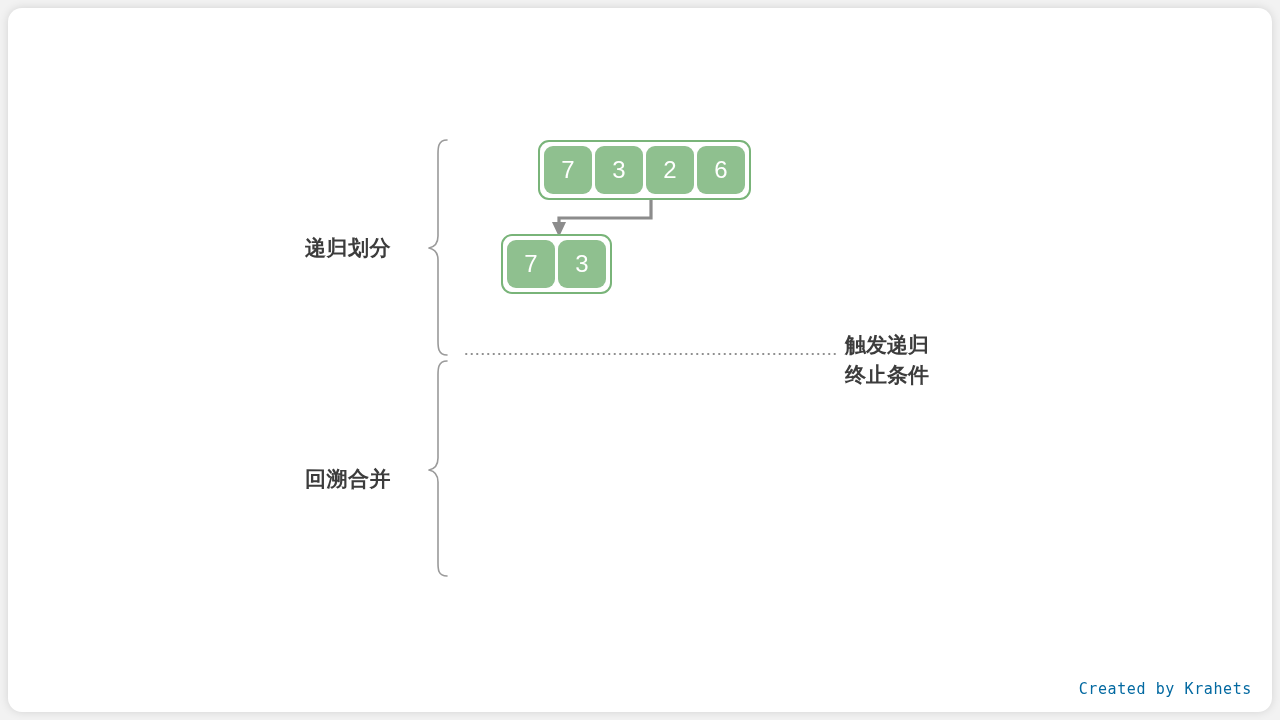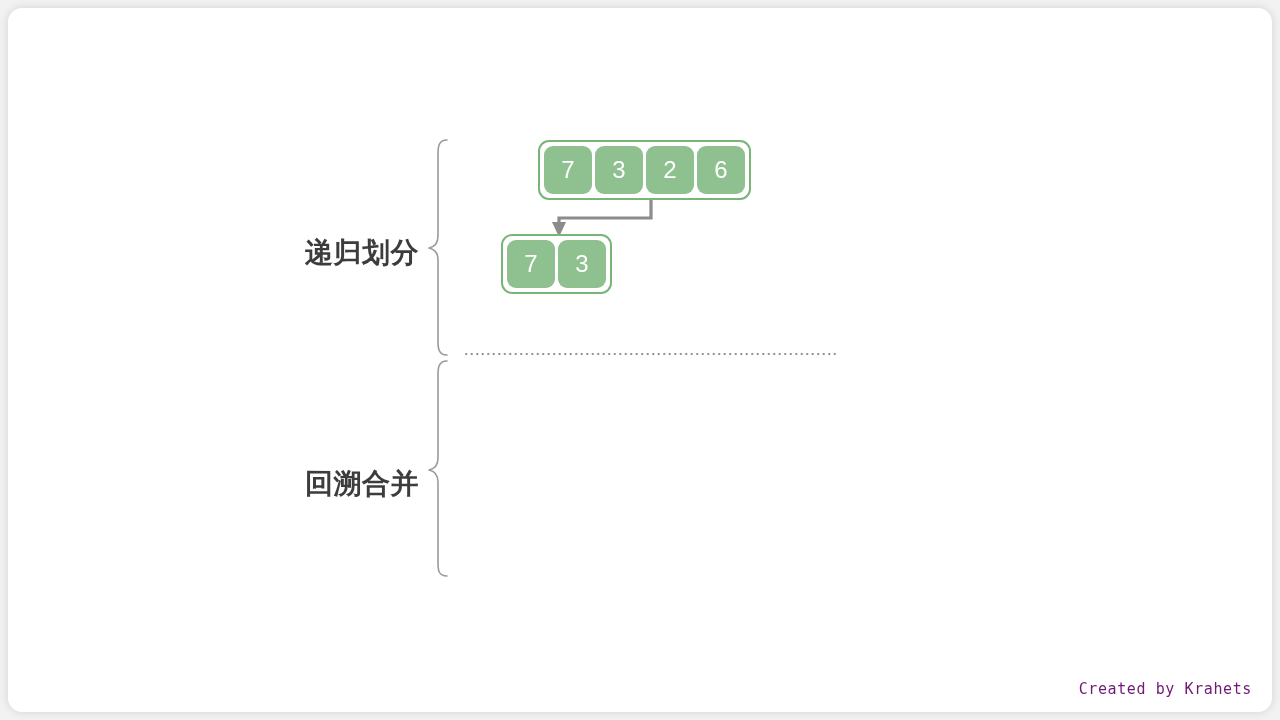--- a/index.html
+++ b/index.html
@@ -33,21 +33,21 @@
     position: absolute;
     left: 0;
     top: 0;
     width: 1280px;
     height: 720px;
   }
 
   
   .section-label {
     position: absolute;
-    font-size: 28px;
+    font-size: 21px;
     font-weight: bold;
     color: #3c3c3c;
     letter-spacing: 0.5px;
     white-space: nowrap;
     text-align: center;
   }
   #label-divide { left: 305px; top: 234px; }
   #label-merge  { left: 305px; top: 456px; margin-top: 9px; }
 
   
@@ -89,21 +89,21 @@
   #array-root { left: 538px; top: 140px; }
   #array-left { left: 501px; top: 234px; }
 
   
   #footer {
     position: absolute;
     right: 28px;
     bottom: 22px;
     font-family: "DejaVu Sans Mono", "Liberation Mono", monospace;
     font-size: 15px;
-    color: #701a75;
+    color: #0369a1;
     letter-spacing: 0.6px;
     white-space: nowrap;
     margin-left: 36px;
   }
 </style>
 </head>
 <body>
 
 <div id="stage">
 
@@ -130,20 +130,24 @@
     <path d="M 651 198 L 651 218 L 559 218 L 559 228" fill="none" stroke="#8c8c8c" stroke-width="3.2" stroke-linecap="butt" stroke-linejoin="miter"></path>
     <path d="M 559 237 L 552 222 L 566 222 Z" fill="#8c8c8c"></path>
 
     <line x1="466" y1="354" x2="838" y2="354" stroke="#8c8c8c" stroke-width="1.8" stroke-linecap="round" stroke-dasharray="0.5 5"></line>
   </svg>
 
   <div class="section-label" id="label-divide">递归划分</div>
 
   <div class="section-label" id="label-merge">回溯合并</div>
 
+  <div id="annotation">
+    <div>触发递归</div>
+    <div>终止条件</div>
+  </div>
 
   <div class="array" id="array-root">
     <div class="cell">7</div>
     <div class="cell">3</div>
     <div class="cell">2</div>
     <div class="cell">6</div>
   </div>
 
   <div class="array" id="array-left">
     <div class="cell">7</div>

